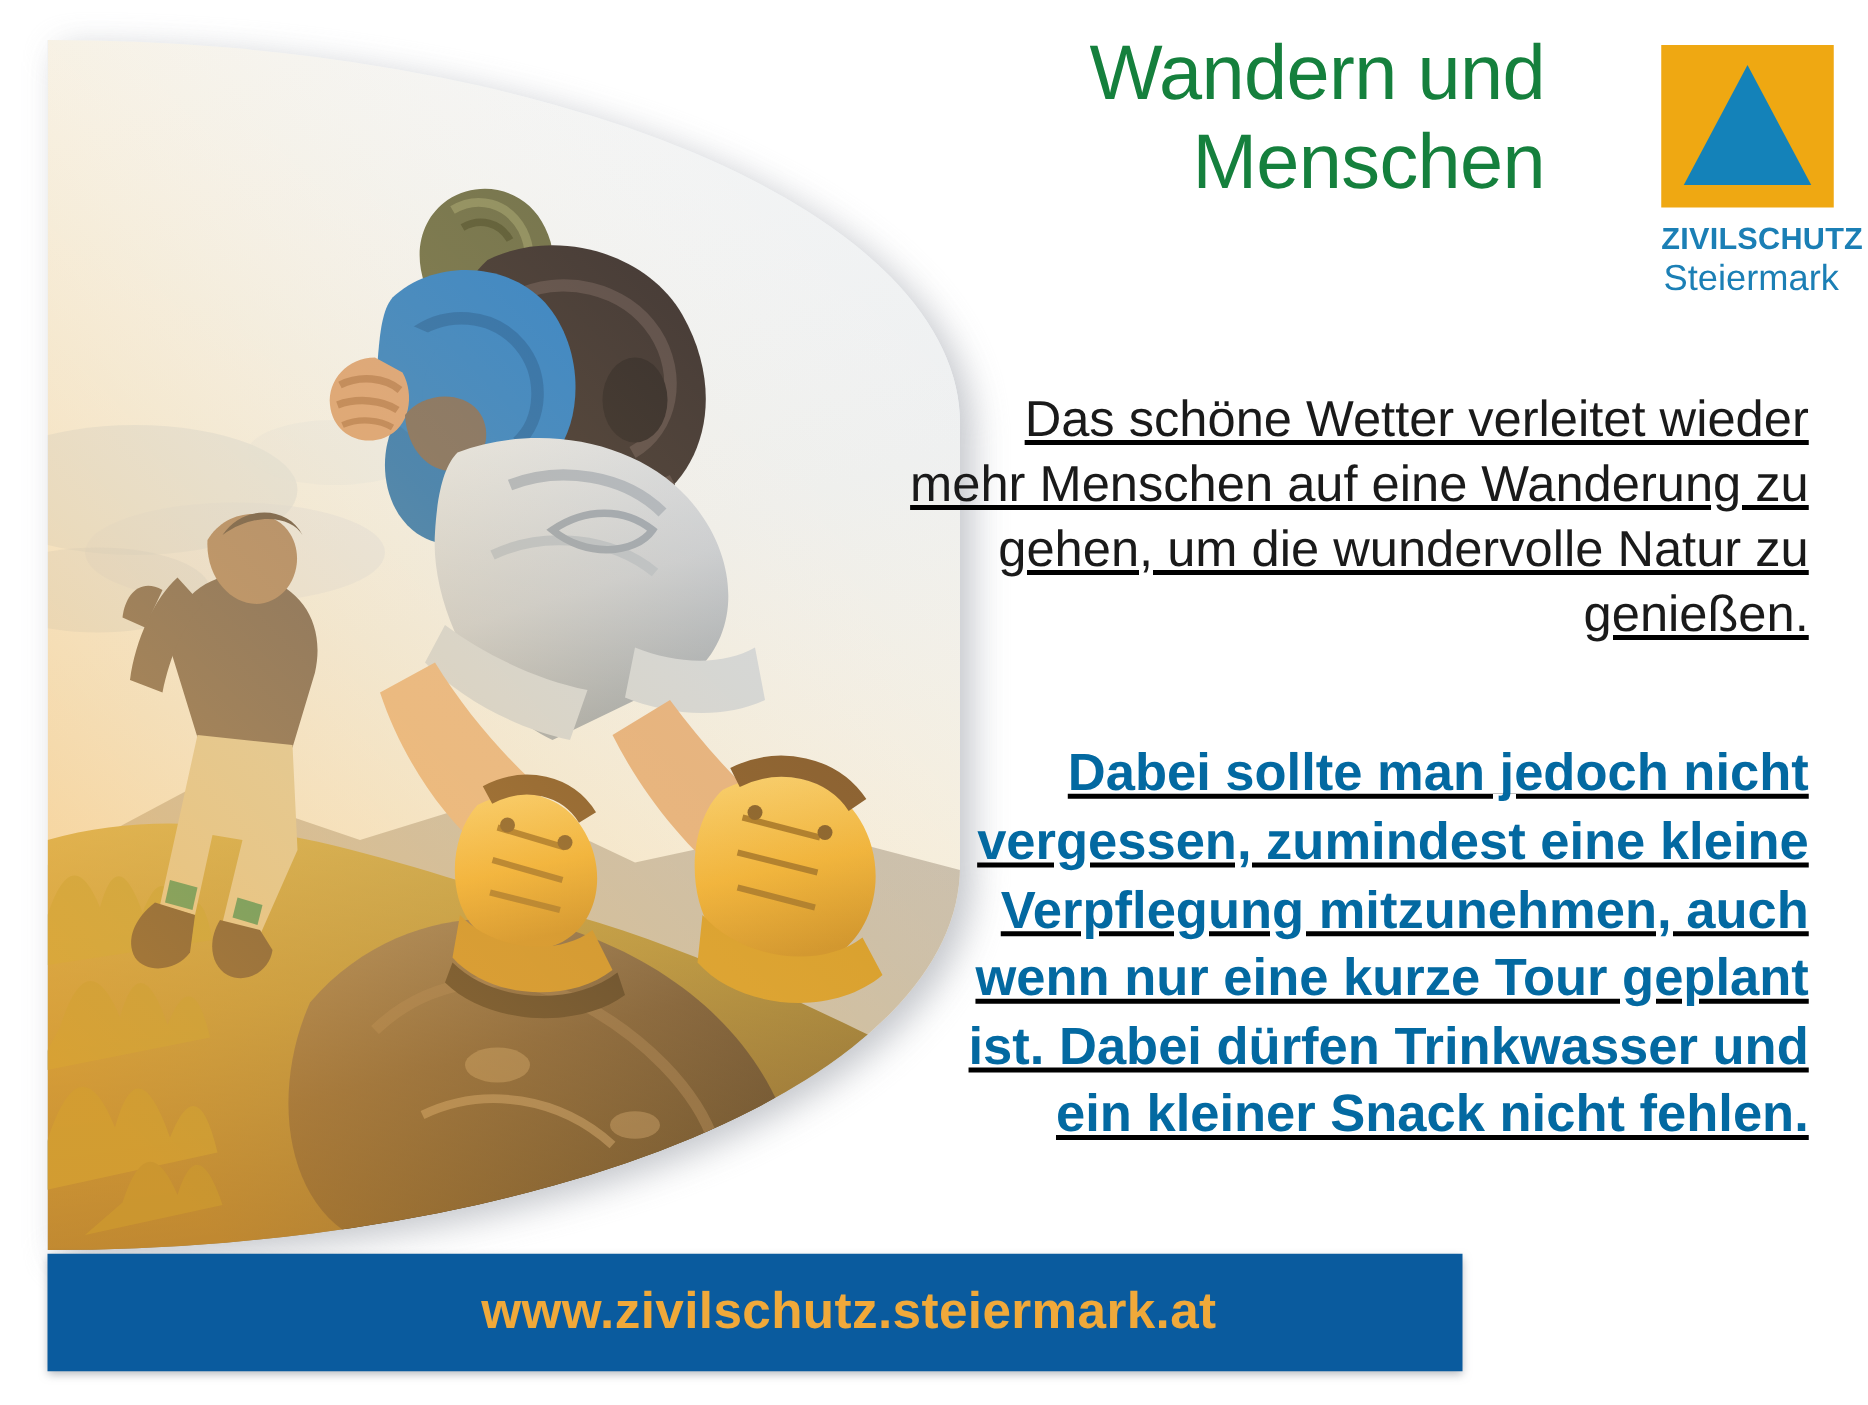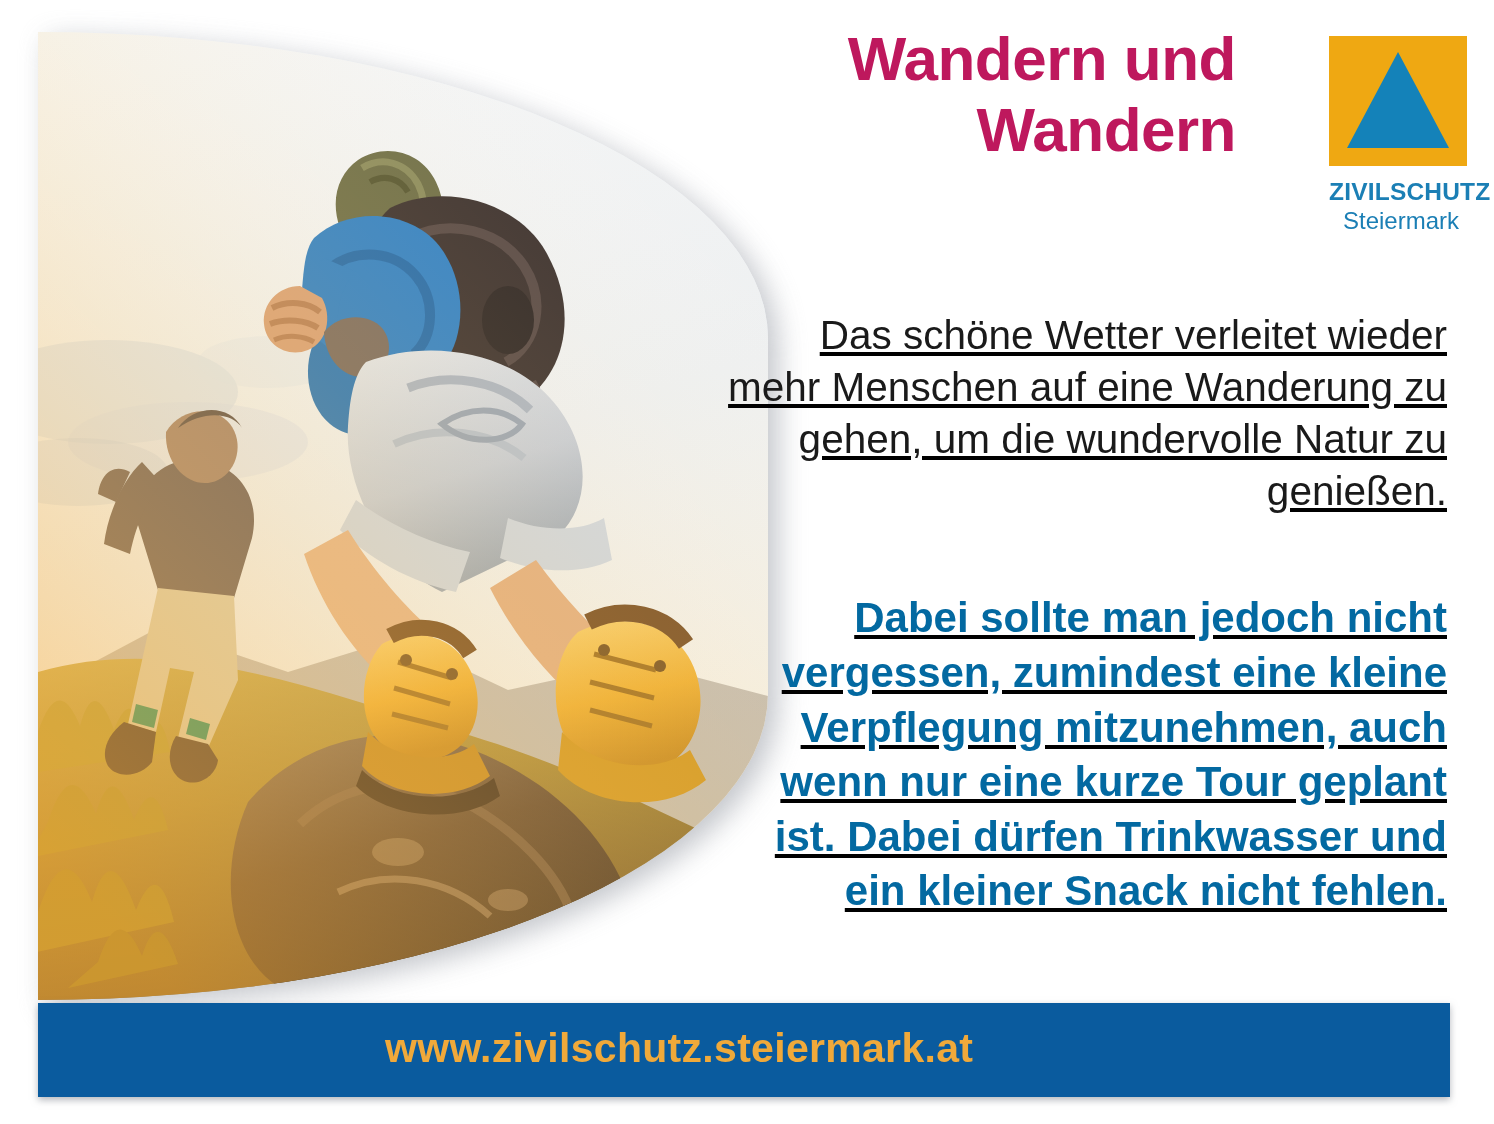--- a/index.html
+++ b/index.html
@@ -51,22 +51,22 @@
   }
   .photo svg { display: block; width: 730px; height: 968px; }
 
   
   .headline {
     position: absolute;
     right: 258px;
     top: 24px;
     width: 520px;
     text-align: right;
-    color: #be185d;
-    font-weight: bold;
+    color: #15803d;
+    font-weight: normal;
     font-size: 62px;
     line-height: 1.14;
     letter-spacing: -0.5px;
   }
 
   .logo {
     position: absolute;
     left: 1329px;
     top: 36px;
     width: 144px;
@@ -91,21 +91,21 @@
   .logo-name {
     margin-top: 13px;
     color: #1b7fb5;
     font-weight: bold;
     font-size: 24.5px;
     letter-spacing: .2px;
     line-height: 1.1;
   }
   .logo-sub {
     color: #1b7fb5;
-    font-size: 24px;
+    font-size: 29px;
     line-height: 1.15;
     margin-top: 1px;
   }
 
   .body-text {
     position: absolute;
     right: 47px;
     top: 268px;
     width: 720px;
     text-align: right;
@@ -124,21 +124,21 @@
     line-height: 1.30;
     font-weight: bold;
     color: #0369a1;
   }
 
   
   .footer-bar {
     position: absolute;
     left: 38px;
     top: 1003px;
-    width: 1412px;
+    width: 1132px;
     height: 94px;
     background: #0a5b9e;
     box-shadow: 0 3px 7px rgba(120,125,135,.55);
   }
   .footer-url {
     position: absolute;
     left: 347px;
     top: 22px;
     color: #f0a93a;
     font-weight: bold;
@@ -284,21 +284,21 @@
           </g>
         </g>
 
         <rect x="0" y="0" width="730" height="968" fill="url(#warmGlow)"></rect>
       </svg>
     </div>
   </div>
 
   <div class="headline">
     <div>Wandern und</div>
-    <div>Wandern</div>
+    <div>Menschen</div>
   </div>
 
   <div class="logo">
     <div class="logo-mark">
       <span class="tri"></span>
     </div>
     <div class="logo-name">ZIVILSCHUTZ</div>
     <div class="logo-sub">Steiermark</div>
   </div>
 

